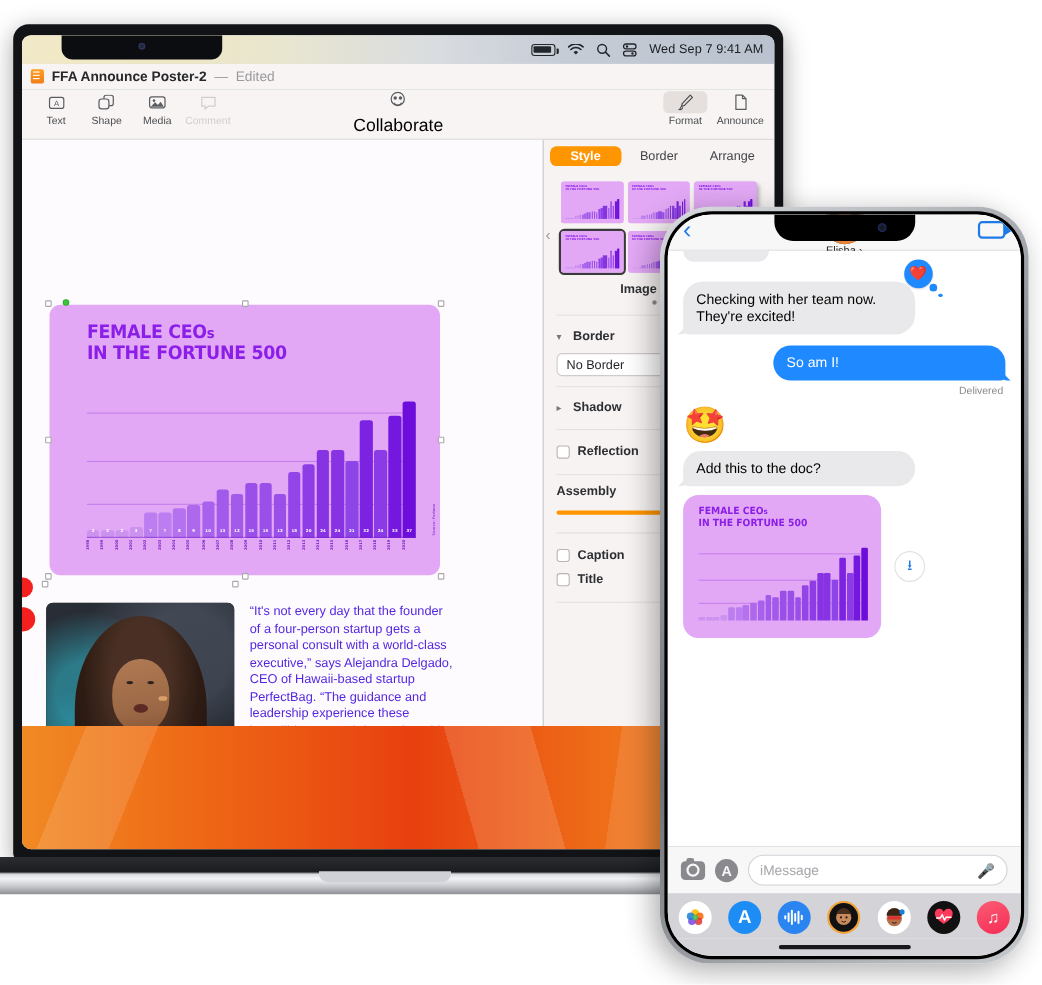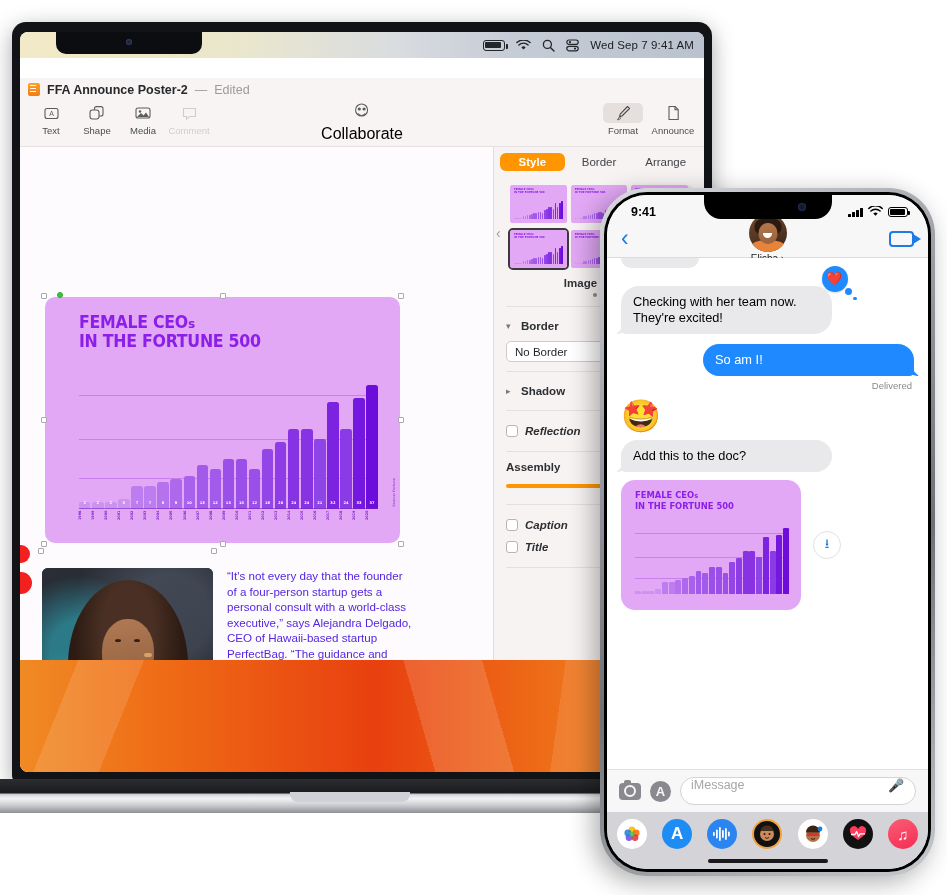--- a/index.html
+++ b/index.html
@@ -59,21 +59,21 @@
     content: ""; position: absolute; right: -3.4px; top: 3px;
     width: 2px; height: 5px; background: #23262a; border-radius: 0 1px 1px 0;
   }
   .batt i { position: absolute; left: 1.2px; top: 1.2px; bottom: 1.2px;
             width: 78%; background: #23262a; border-radius: 1px; display:block; }
   .menu-time { font-size: 11.5px; letter-spacing: .1px; white-space: nowrap; }
 
   
   .pages-win {
     position: absolute; left: 0; top: 26px; right: 0; bottom: 112px;
-    background: #14532d; display: flex; flex-direction: column; margin-top: 20px;
+    background: #14532d; display: flex; flex-direction: column;
   }
   .pages-titlebar {
     height: 23px; display: flex; align-items: center; gap: 7px;
     padding-left: 8px; background: #f7f4f3;
   }
   .doc-chip {
     width: 12px; height: 13px; border-radius: 2px;
     background: linear-gradient(180deg,#ffa024,#f07c18);
     position: relative; flex: none;
   }
@@ -289,21 +289,21 @@
     margin: 5px 12px 0 12px; height: 21px; background: #fff;
     border: 1px solid #cfcbca; border-radius: 5px; display: flex;
     align-items: center; padding: 0 4px 0 8px;
     font-size: 11.5px; color: #1f2125;
   }
   .stepper {
     margin-left: auto; width: 15px; height: 17px; border-radius: 3px;
     background: #ff9500; color: #fff; font-size: 7px; display: flex;
     flex-direction: column; align-items: center; justify-content: center; line-height: .9;
   }
-  .cbrow { display: flex; align-items: center; gap: 7px; padding: 0 12px; height: 22px; font-style: italic; }
+  .cbrow { display: flex; align-items: center; gap: 7px; padding: 0 12px; height: 22px; }
   .cb { width: 12px; height: 12px; border: 1px solid #b9b5b4; border-radius: 3px; background: #fff; }
   .cb-label { font-size: 11.5px; font-weight: 700; color: #2d2f33; }
 
   .opacity-label { padding: 0 12px; font-size: 11.5px; font-weight: 700; color: #2d2f33; }
   .opacity-row { display: flex; align-items: center; padding: 4px 12px 0 12px; gap: 7px; }
   .slider { flex: 1; height: 4px; background: #ff9500; border-radius: 2px; position: relative; }
   .slider .knob {
     position: absolute; right: -7px; top: -5.5px; width: 14px; height: 14px;
     border-radius: 50%; background: #fff; border: 1.5px solid #f0a844;
     box-shadow: 0 1px 2px rgba(0,0,0,.22);
@@ -495,21 +495,21 @@
     content:""; position:absolute; left:5px; top:-3px; width:7px; height:4px;
     background:#8a8a8e; border-radius: 2px 2px 0 0;
   }
   .apps-ic {
     width: 21px; height: 21px; border-radius: 50%; background: #8a8a8e;
     color: #f7f7f8; display:flex; align-items:center; justify-content:center;
     font-size: 13px; font-weight: 700; flex:none;
   }
   .msg-field {
     flex: 1; height: 28px; border: 1px solid #d2d2d7; border-radius: 16px;
-    display: flex; align-items: flex-start; padding: 0 10px;
+    display: flex; align-items: center; padding: 0 10px;
     font-size: 12.5px; color: #a6a6ab; background: #fff;
   }
   .mic-ic { margin-left: auto; font-size: 13px; color: #8a8a8e; }
 
   .ip-appdrawer {
     flex: none; background: #d3d3d8; padding: 7px 10px 4px 10px;
     display: flex; align-items: center; justify-content: space-between;
   }
   .app-ic {
     width: 30px; height: 30px; border-radius: 50%; display: flex;
@@ -1060,41 +1060,20 @@
   <div class="mb-notch-base"></div>
 </div>
 
 <div id="iphone">
   <div class="ip-body">
     <div class="ip-screen">
       <div class="ip-notch">
         <div class="ip-cam"></div>
       </div>
 
-      <div class="ip-status">
-        <div>9:41</div>
-        <div class="st-right">
-          <div class="sig">
-            <i style="height:3px"></i>
-              <i style="height:5px"></i>
-              <i style="height:7px"></i>
-              <i style="height:9px"></i>
-          </div>
-          <div class="wifi-g">
-            <svg width="15" height="11" viewBox="0 0 15 11">
-                <path d="M7.5 9.8 L5.3 7.5a3.1 3.1 0 0 1 4.4 0Z" fill="#000"></path>
-                <path d="M2.9 5a6.7 6.7 0 0 1 9.2 0" stroke="#000" stroke-width="1.5" fill="none" stroke-linecap="round"></path>
-                <path d="M.8 2.5a9.7 9.7 0 0 1 13.4 0" stroke="#000" stroke-width="1.5" fill="none" stroke-linecap="round"></path>
-              </svg>
-          </div>
-          <div class="batt2">
-              <i></i>
-            </div>
-        </div>
-      </div>
 
       <div class="ip-navbar">
         <div class="back-chev">‹</div>
         <div class="contact">
           <div class="avatar">
             <div class="av-body"></div>
             <div class="av-hair"></div>
             <div class="av-face">
               <div class="av-smile"></div>
             </div>

